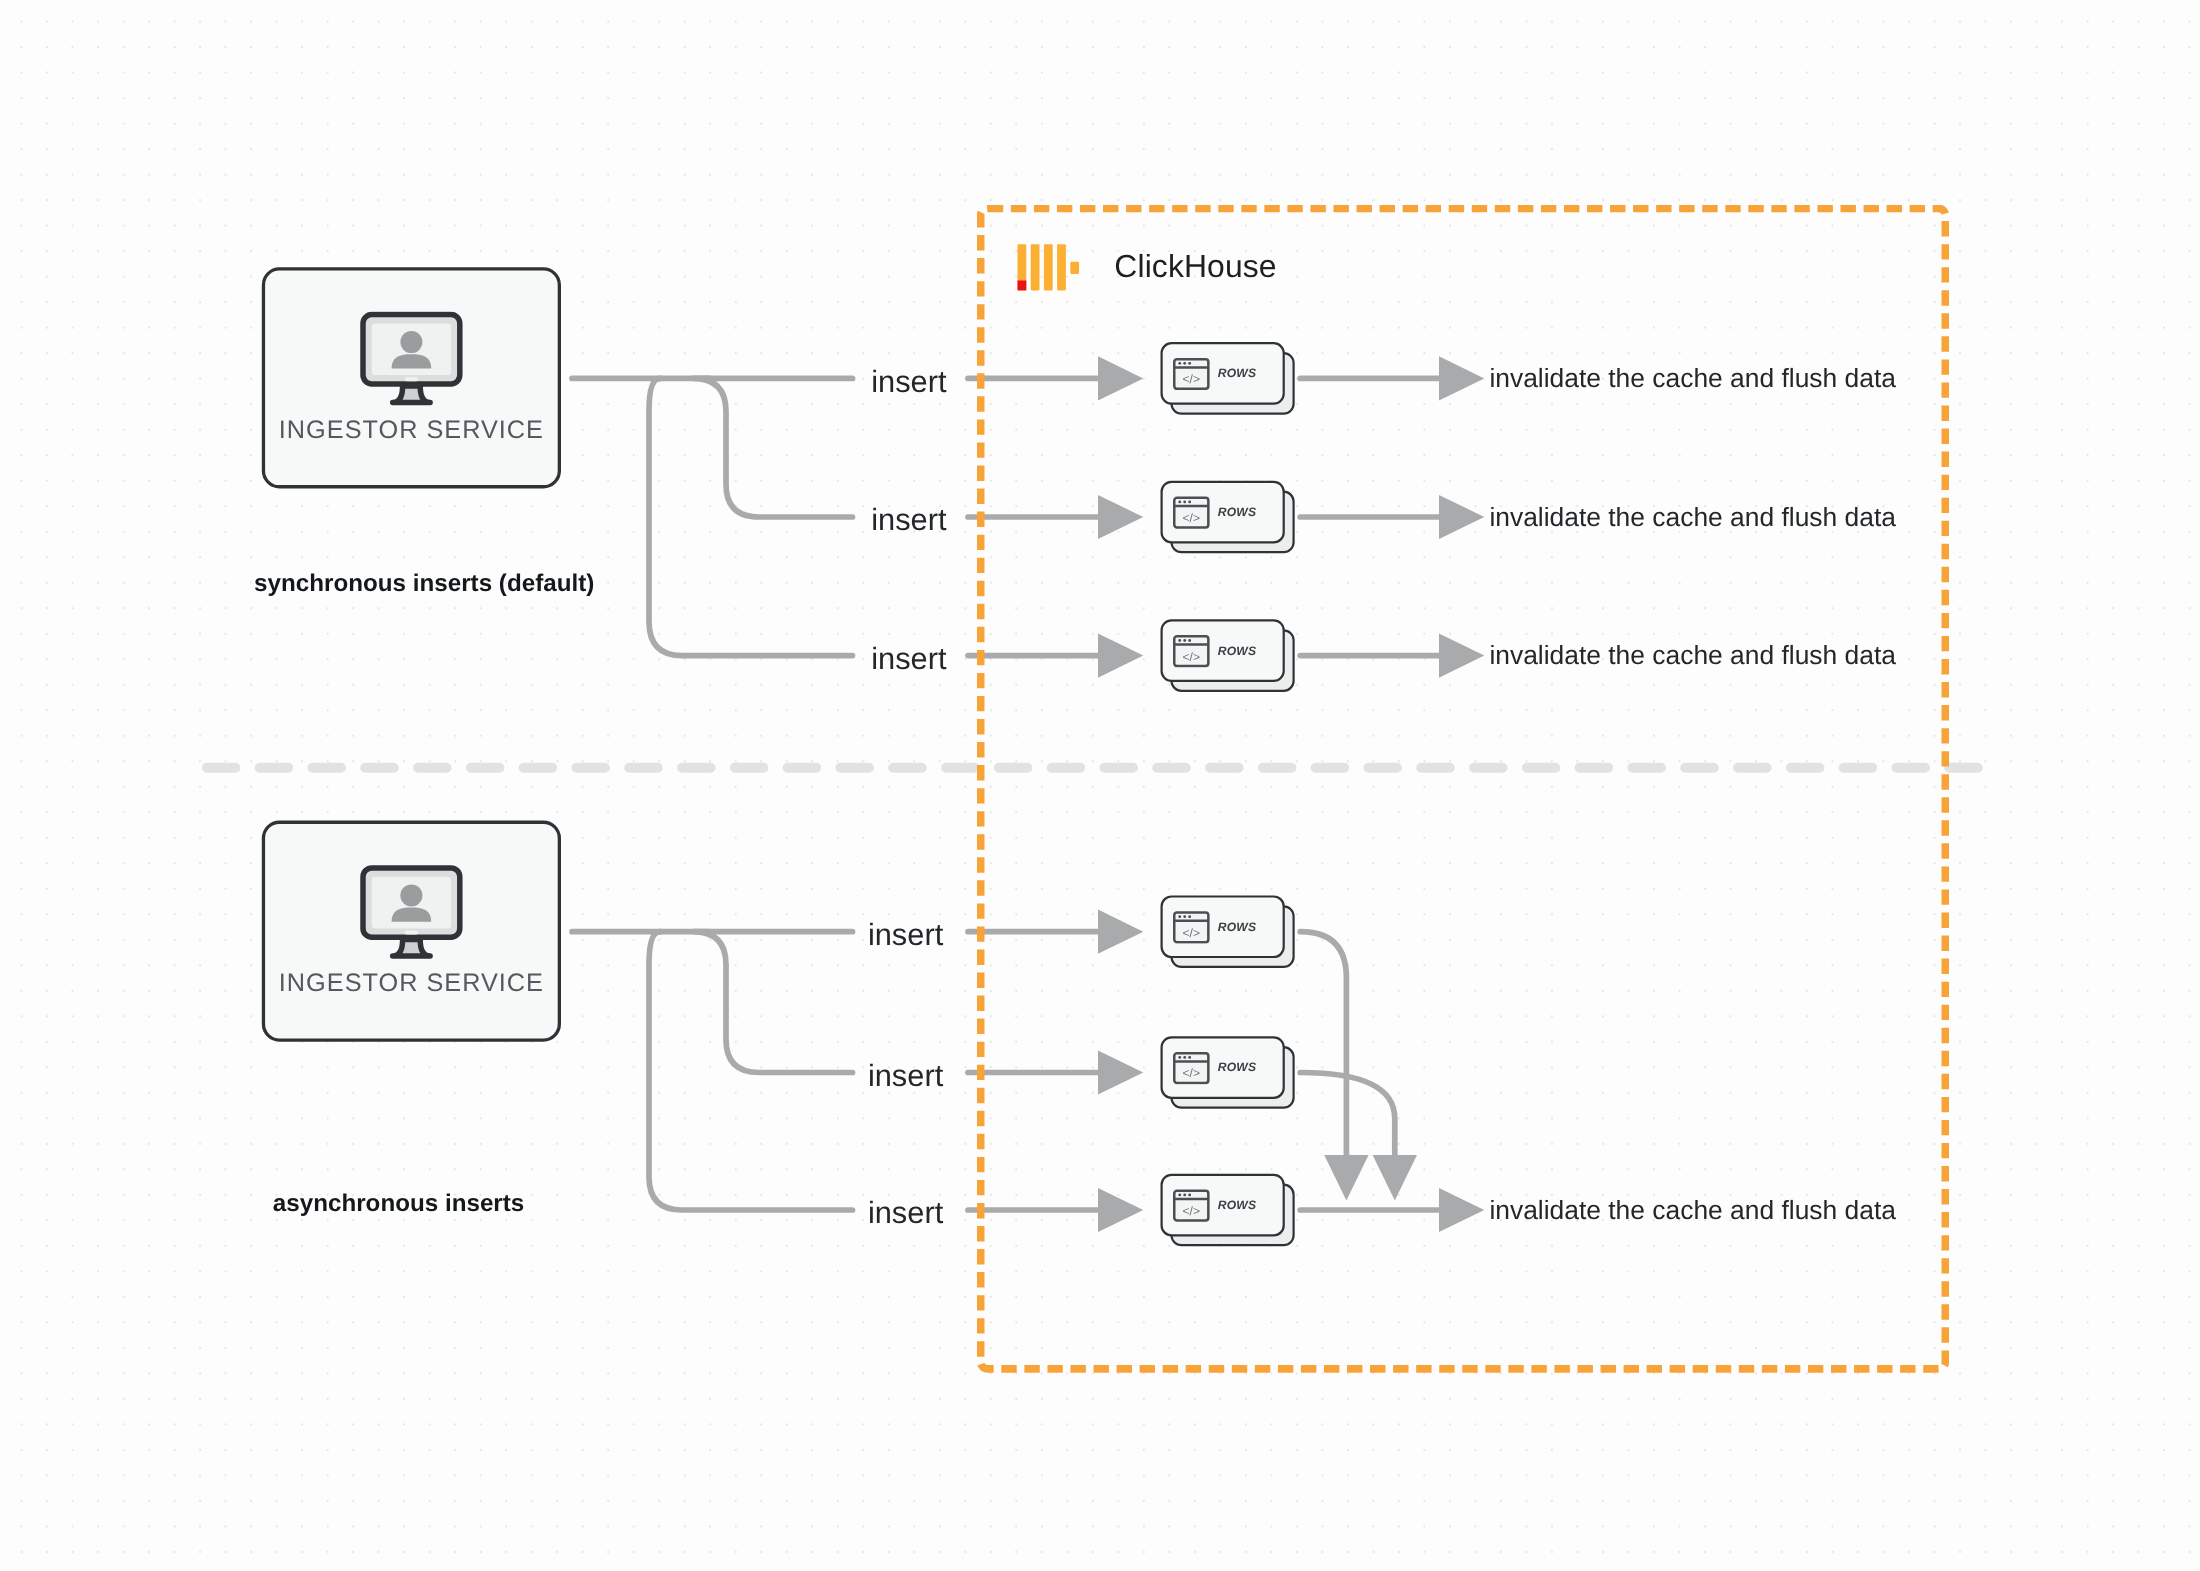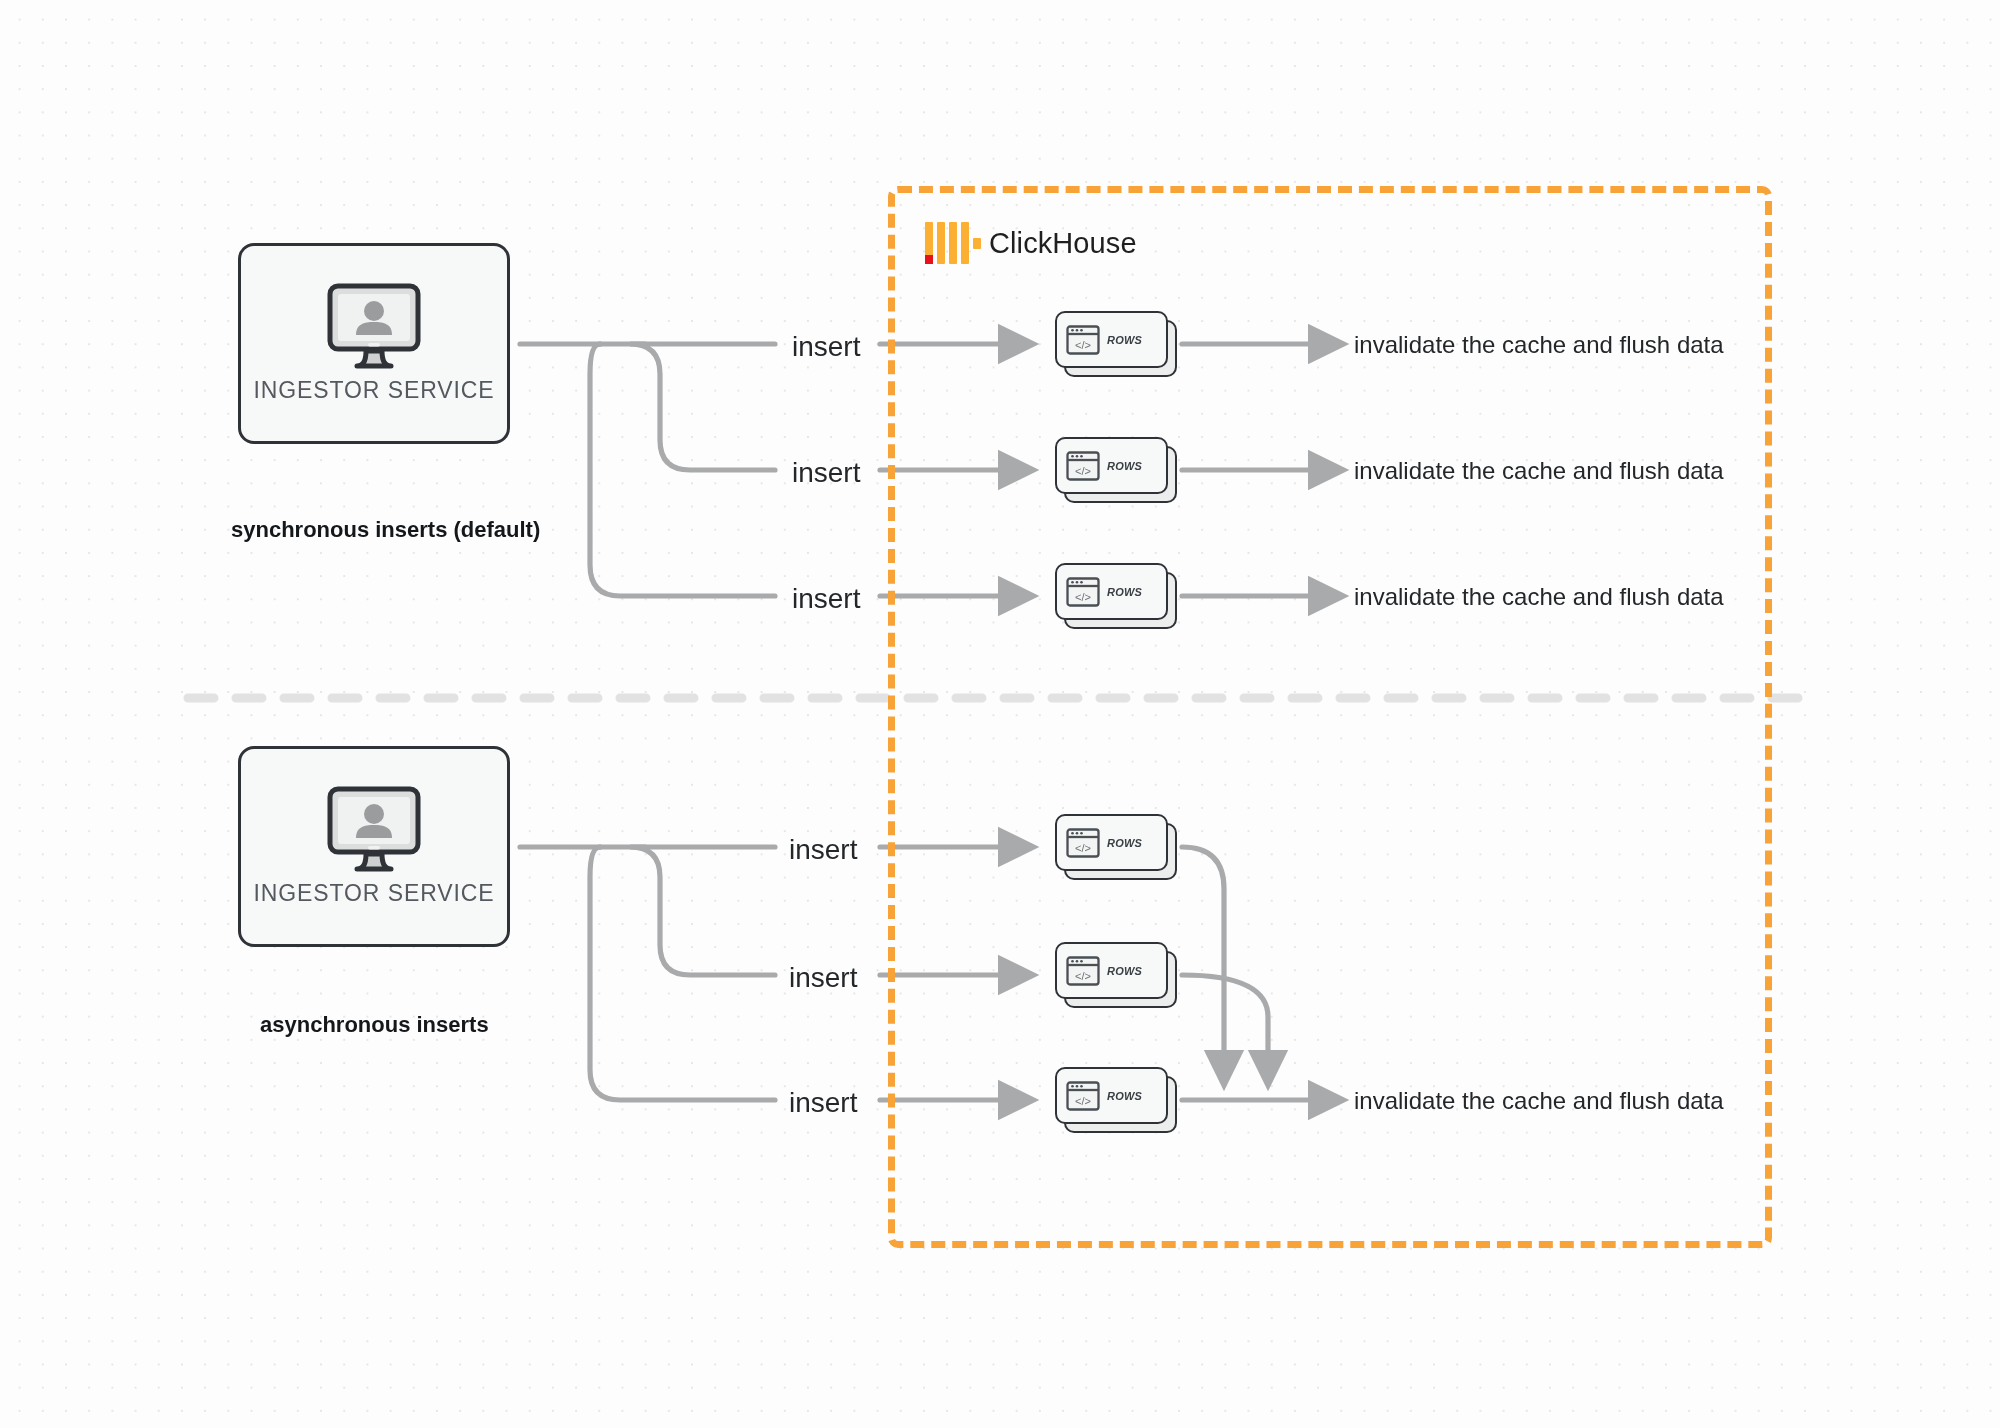--- a/index.html
+++ b/index.html
@@ -60,20 +60,21 @@
     position: absolute;
     left: 0px; top: 33px;
     width: 8px; height: 9px;
     background: #e8131a;
   }
   .ch-label {
     font-size: 29px;
     color: #1f1f1f;
     letter-spacing: 0.1px;
     white-space: nowrap;
+    margin-left: 24px;
   }
 
   
   .ingestor {
     position: absolute;
     width: 272px; height: 201px;
     background: #f7f8f8;
     border: 3.5px solid #2f3338;
     border-radius: 16px;
     display: flex;
@@ -281,21 +282,21 @@
       <rect x="4" y="3" width="88" height="63" rx="8" fill="#dcdddd" stroke="#2f3338" stroke-width="5"></rect>
       <rect x="12" y="11" width="72" height="47" rx="3" fill="#f0f1f1"></rect>
       <circle cx="48" cy="28" r="10" fill="#9a9c9e"></circle>
       <path d="M30,52 C30,41 38,39 48,39 C58,39 66,41 66,52 z" fill="#9a9c9e"></path>
       <rect x="42" y="60" width="12" height="3.5" rx="1.7" fill="#f0f1f1"></rect>
       <path d="M31,83 C38,83 40,76 40,68 L56,68 C56,76 58,83 65,83 z" fill="#cfd0d1" stroke="#2f3338" stroke-width="5" stroke-linejoin="round"></path>
     </svg>
     <span class="caption">INGESTOR SERVICE</span>
   </div>
 
-  <div class="section-title" style="left:248px; top:1012px;margin-left:12px;">asynchronous inserts</div>
+  <div class="section-title" style="left:248px; top:1081px;">asynchronous inserts</div>
 
   <div class="insert-label" style="left:789px; top:834px;">insert</div>
   <div class="insert-label" style="left:789px; top:962px;">insert</div>
   <div class="insert-label" style="left:789px; top:1087px;">insert</div>
 
   <div class="rows-card" style="left:1055px; top:814px;">
     <div class="shadow"></div>
     <div class="front">
       <svg class="win" viewBox="0 0 34 30">
         <rect x="1.5" y="1.5" width="31" height="27" rx="2.5" fill="#f3f4f4" stroke="#4a4f54" stroke-width="2.3"></rect>

